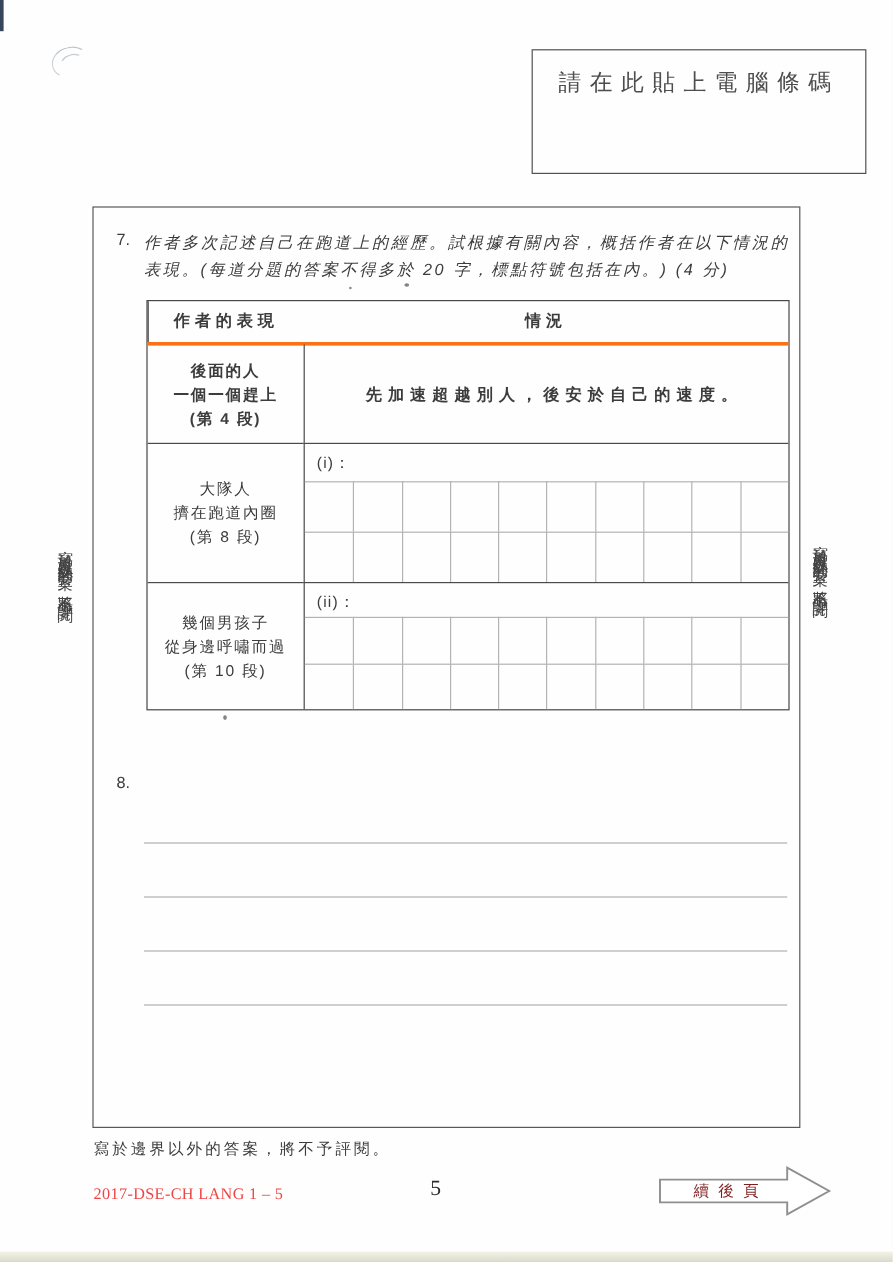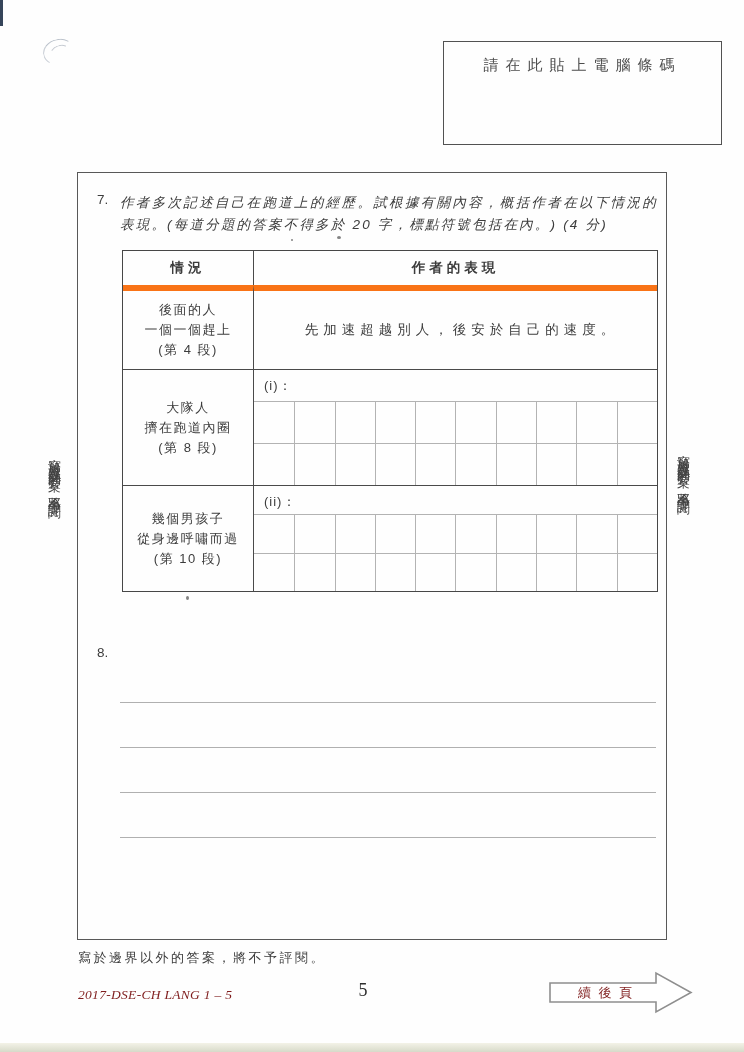--- a/index.html
+++ b/index.html
@@ -14,38 +14,38 @@
   .arc { position:absolute; border:1px solid transparent; border-radius:50%; }
   .arc1 { left:43px; top:39px; width:32px; height:26px; border-top-color:#bcc3cc; border-left-color:#ccd1d8; transform:rotate(-12deg); }
   .arc2 { left:50px; top:45px; width:21px; height:17px; border-top-color:#c6cbd2; transform:rotate(-18deg); }
   .bottom-strip { position:absolute; left:0; top:1043px; width:744px; height:9px;
     background:linear-gradient(#f3f2e7,#d7dac9); }
   .speck { position:absolute; background:#5a5a5a; border-radius:50%; opacity:.75; }
 
   
   .barcode-box { position:absolute; left:443px; top:41px; width:279px; height:104px;
     border:1px solid #525252; }
-  .barcode-label { margin-top:14px; text-align:center; font-size:15px; letter-spacing:7px;
+  .barcode-label { margin-top:14px; text-align:center; font-size:19px; letter-spacing:7px;
     color:#4d4d4d; }
 
   
   .main-box { position:absolute; left:77px; top:172px; width:590px; height:768px;
     border:1.6px solid #585858; }
 
   .q-num { position:absolute; left:97px; font-size:13.5px; }
   .q-text { position:absolute; left:120px; width:538px; font-size:13.5px; line-height:22px;
     letter-spacing:2.2px; text-align:justify; }
 
   
   .q7-table { position:absolute; left:122px; top:250px; width:536px;
     display:grid; grid-template-columns:130px 1fr; grid-template-rows:34px 84px 116px 106px;
     border:1.6px solid #474747; }
   .cell { position:relative; }
   .col2 { border-left:1.5px solid #4a4a4a;justify-content:center; }
-  .r2 { border-top:6px solid #f97316; }
+  .r2 { border-top:3px solid #f97316;font-weight:bold; }
   .r3, .r4 { border-top:1.5px solid #4a4a4a; }
   .th { display:flex; align-items:center; justify-content:center;
     font-weight:bold; font-size:13.5px; letter-spacing:4px; }
   .situation { display:flex; flex-direction:column; align-items:center; justify-content:center;
     font-size:13px; line-height:20px; letter-spacing:1.5px; text-align:center; }
   .answer-text-cell { display:flex; align-items:center; padding-left:13px;
     font-size:13.5px; letter-spacing:5px; }
   .ans-label { position:absolute; top:7px; left:10px; font-size:13px; letter-spacing:1px; }
   .char-grid { position:absolute; left:0; right:0; bottom:0; }
   .char-grid.t31 { top:31px; }
@@ -59,21 +59,21 @@
 
   
   .v-note { position:absolute; writing-mode:vertical-rl; font-size:13px;
     letter-spacing:2.5px; color:#414141; }
   .v-note-left  { left:45px; top:448px; height:250px; }
   .v-note-right { left:674px; top:444px; height:250px; }
 
   
   .below-note { position:absolute; left:78px; top:949px; font-size:13px; letter-spacing:2.5px; }
   .paper-code { position:absolute; left:78px; top:987px;
-    font-family:"Liberation Serif", serif; font-size:13.5px; letter-spacing:.3px; color:#7f1d1d;font-style:italic; }
+    font-family:"Liberation Serif", serif; font-size:13.5px; letter-spacing:.3px; color:#ef4444; }
   .page-num { position:absolute; left:350px; top:980px; width:26px; text-align:center;
     font-family:"Liberation Serif", serif; font-size:18px; color:#2e2e2e; }
   .next-arrow { position:absolute; left:548px; top:970px; width:146px; height:44px; }
   .next-arrow svg { position:absolute; left:0; top:0; }
   .next-arrow-label { position:absolute; left:8px; top:14px; width:100px; text-align:center;
     font-size:13px; letter-spacing:2px; color:#7f1d1d; }
 </style>
 </head>
 <body>
 
@@ -90,22 +90,22 @@
   <div class="barcode-box">
     <div class="barcode-label">請在此貼上電腦條碼</div>
   </div>
 
   <div class="main-box"></div>
 
   <div class="q-num" style="top:192px;">7.</div>
   <div class="q-text" style="top:192px;font-style:italic;">作者多次記述自己在跑道上的經歷。試根據有關內容，概括作者在以下情況的表現。(每道分題的答案不得多於 20 字，標點符號包括在內。) (4 分)</div>
 
   <div class="q7-table">
+    <div class="cell th col2">作者的表現</div>
     <div class="cell th">情況</div>
-    <div class="cell th col2">作者的表現</div>
 
     <div class="cell situation r2">
       <span>後面的人</span>
       <span>一個一個趕上</span>
       <span>(第 4 段)</span>
     </div>
     <div class="cell answer-text-cell col2 r2">
       <span>先加速超越別人，後安於自己的速度。</span>
     </div>
 

